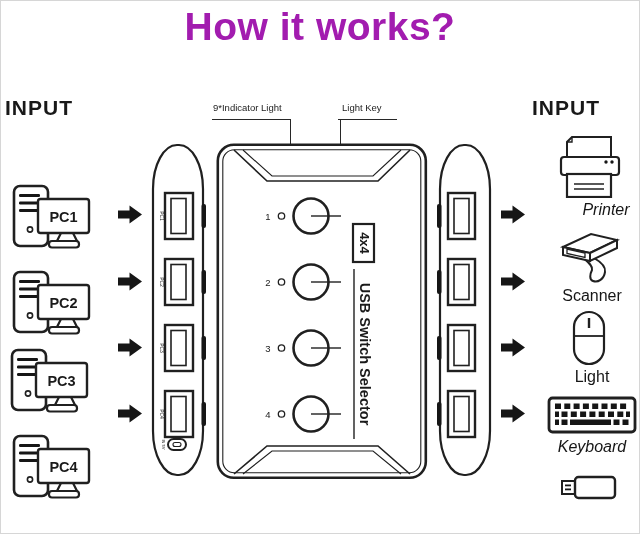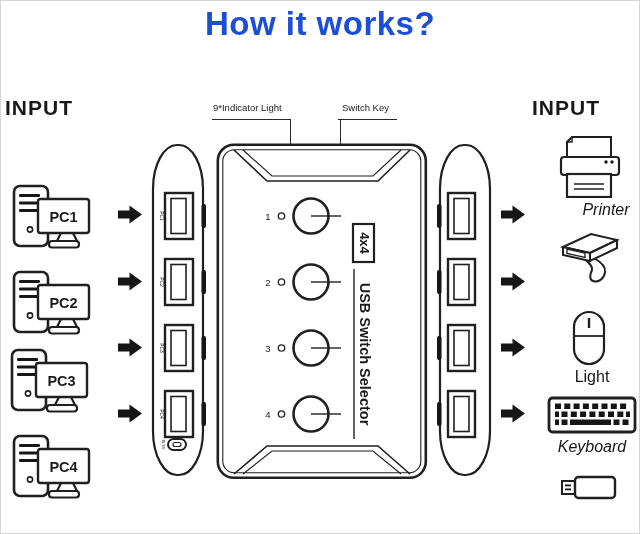--- a/index.html
+++ b/index.html
@@ -4,21 +4,21 @@
 <style>
   html,body { margin:0; padding:0; background:#fff; }
   .frame {
     position:relative; width:640px; height:534px; background:#fff;
     border:1px solid #d6d6d6; box-sizing:border-box; overflow:hidden;
     font-family:"Liberation Sans", sans-serif; color:#1c1c1c;
   }
   .abs { position:absolute; }
   .title {
     width:100%; top:4px; text-align:center;
-    font-size:33px; font-weight:bold; letter-spacing:0.5px; color:#1d4ed8;
+    font-size:39px; font-weight:bold; letter-spacing:0.5px; color:#a21caf;
   }
   .col-head { font-size:21px; font-weight:bold; letter-spacing:1px; color:#191919; }
   .callout-label { font-size:9.5px; color:#222; white-space:nowrap; }
   .cline { background:#272727; }
   .out-label { width:94px; text-align:center; font-size:16px; color:#161616; }
   svg { display:block; }
   svg * { vector-effect:none; }
   .stroke { fill:#ffffff; stroke:#202020; }
   .nofill { fill:none; stroke:#202020; }
   .dark { fill:#161616; stroke:none; }
@@ -31,21 +31,21 @@
 
   <div class="abs title">How it works?</div>
 
   <div class="abs col-head" style="left:4px; top:95px;">INPUT</div>
   <div class="abs col-head" style="left:531px; top:95px;">INPUT</div>
 
   <div class="abs callout-label" style="left:212px; top:101px;">9*Indicator Light</div>
   <div class="abs cline" style="left:211px; top:117.5px; width:79px; height:1.4px;"></div>
   <div class="abs cline" style="left:288.8px; top:118px; width:1.4px; height:296px;"></div>
 
-  <div class="abs callout-label" style="left:341px; top:101px;">Switch Key</div>
+  <div class="abs callout-label" style="left:341px; top:101px;">Light Key</div>
   <div class="abs cline" style="left:336.5px; top:117.5px; width:59px; height:1.4px;"></div>
   <div class="abs cline" style="left:339px; top:118px; width:1.4px; height:295px;"></div>
 
   <svg class="abs" style="left:8px; top:181px;" width="90" height="70" viewBox="0 0 90 70">
     <rect class="stroke" x="5" y="4" width="34" height="60" rx="6" stroke-width="2.6"></rect>
     <rect class="dark" x="10" y="12" width="21" height="3" rx="1.2"></rect>
     <rect class="dark" x="10" y="19.5" width="21" height="3" rx="1.2"></rect>
     <rect class="dark" x="10" y="27" width="21" height="3" rx="1.2"></rect>
     <circle class="nofill" cx="21" cy="47.5" r="2.6" stroke-width="1.6"></circle>
     <polygon class="stroke" points="52,51 64,51 68,59 48,59" stroke-width="2.2"></polygon>
@@ -207,20 +207,21 @@
   </svg>
   <div class="abs out-label" style="left:558px; top:200px;font-style:italic;">Printer</div>
 
   <svg class="abs" style="left:556px; top:220px;" width="66" height="66" viewBox="0 0 66 66">
     <path class="stroke" d="M37,37 C44,41 49,45 48,51 C47,58 41,62 36,60 C32,58.5 33,53 35,49 C36,45 31,41 27,37.5 Z" stroke-width="2"></path>
     <polygon class="stroke" points="6,26 34,13 60,19 33,32" stroke-width="2"></polygon>
     <polygon class="stroke" points="6,26 6,34 33,40 33,32" stroke-width="2"></polygon>
     <polygon class="stroke" points="33,32 33,40 60,27 60,19" stroke-width="2"></polygon>
     <polygon class="nofill" points="10,28 10,32.5 28,36.5 28,32" stroke-width="1.3"></polygon>
   </svg>
+  <div class="abs out-label" style="left:544px; top:286px;">Scanner</div>
 
   <svg class="abs" style="left:571px; top:309px;" width="34" height="58" viewBox="0 0 34 58">
     <rect class="stroke" x="2" y="2" width="30" height="52" rx="15" stroke-width="2.2"></rect>
     <line class="nofill" x1="2" y1="26" x2="32" y2="26" stroke-width="1.8"></line>
     <line class="nofill" x1="17" y1="8" x2="17" y2="18" stroke-width="2.4"></line>
   </svg>
   <div class="abs out-label" style="left:544px; top:367px;">Light</div>
 
   <svg class="abs" style="left:546px; top:394px;" width="90" height="40" viewBox="0 0 90 40">
     <rect class="stroke" x="2" y="3" width="86" height="34" rx="3.5" stroke-width="2.8"></rect>

